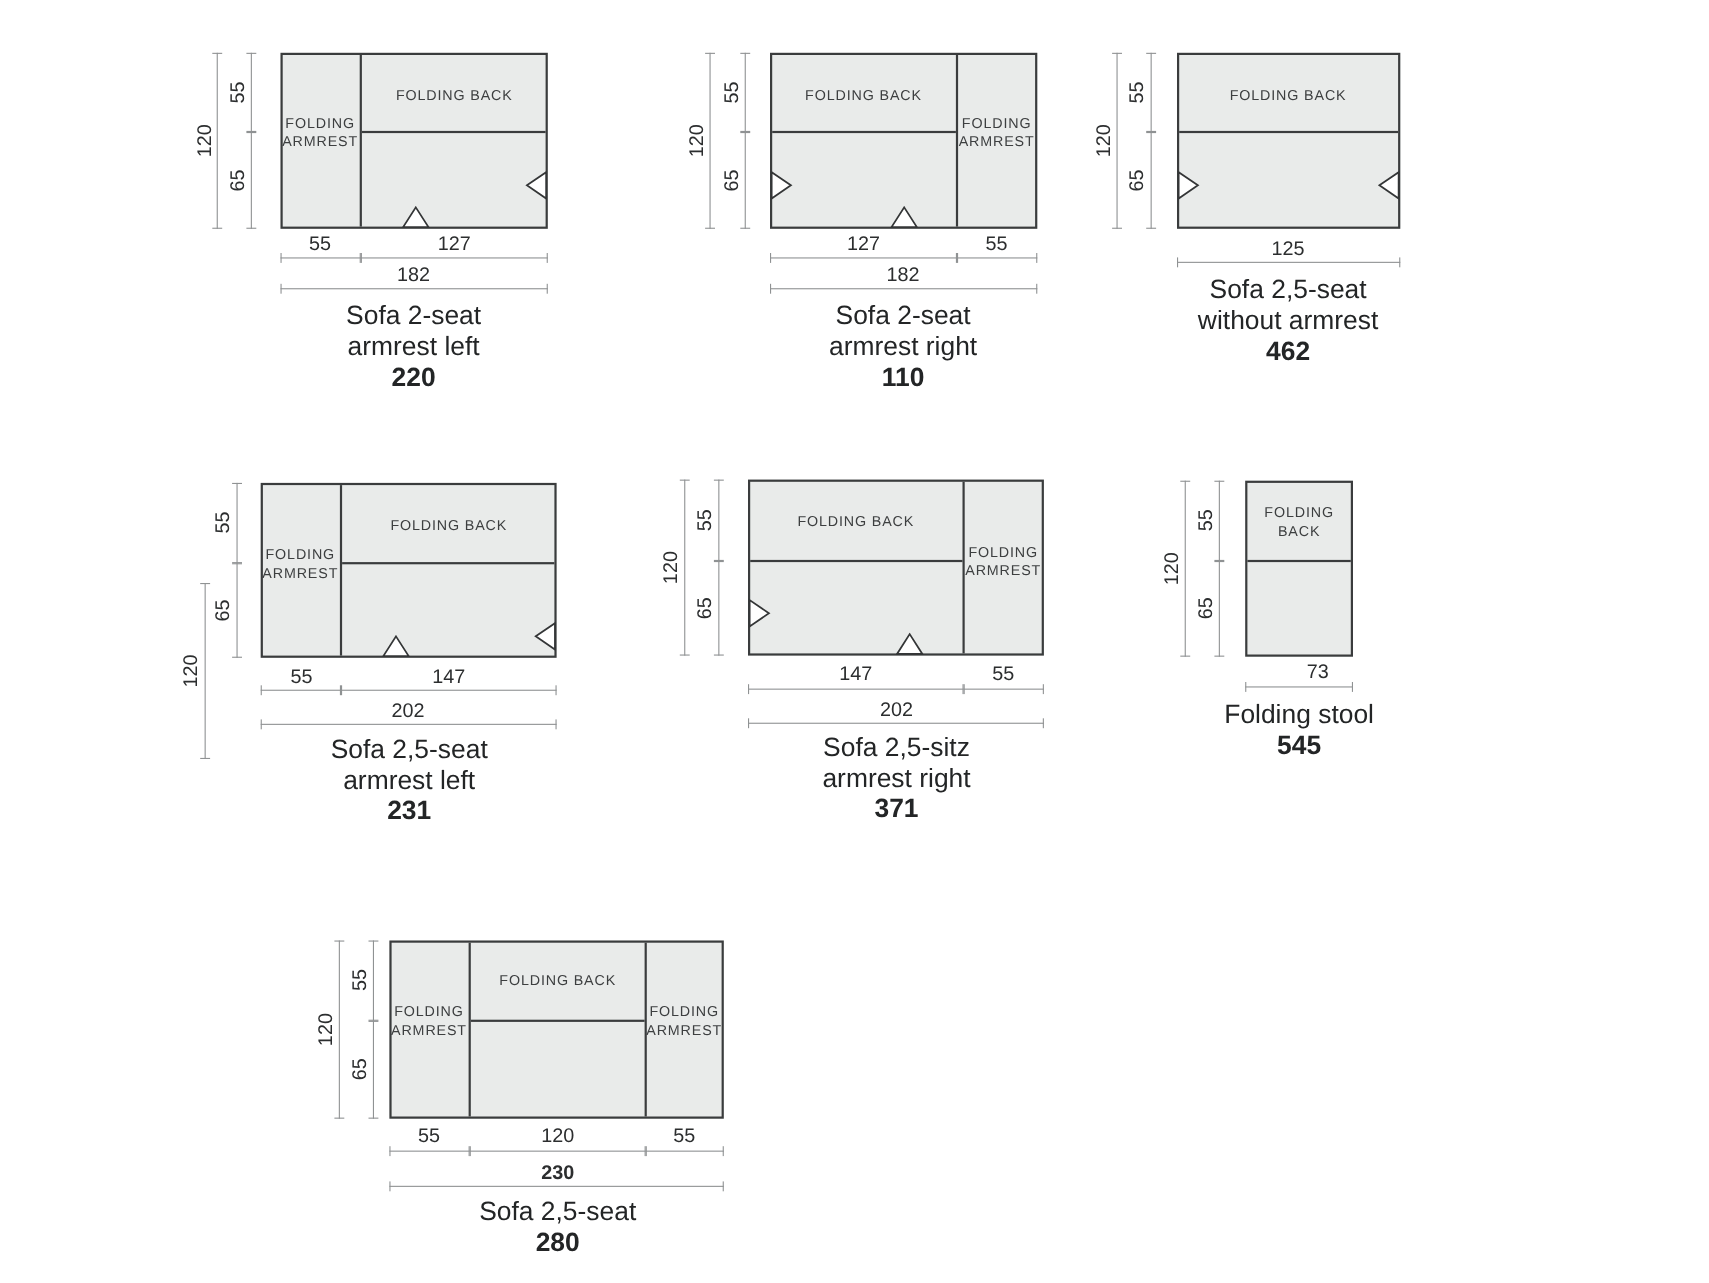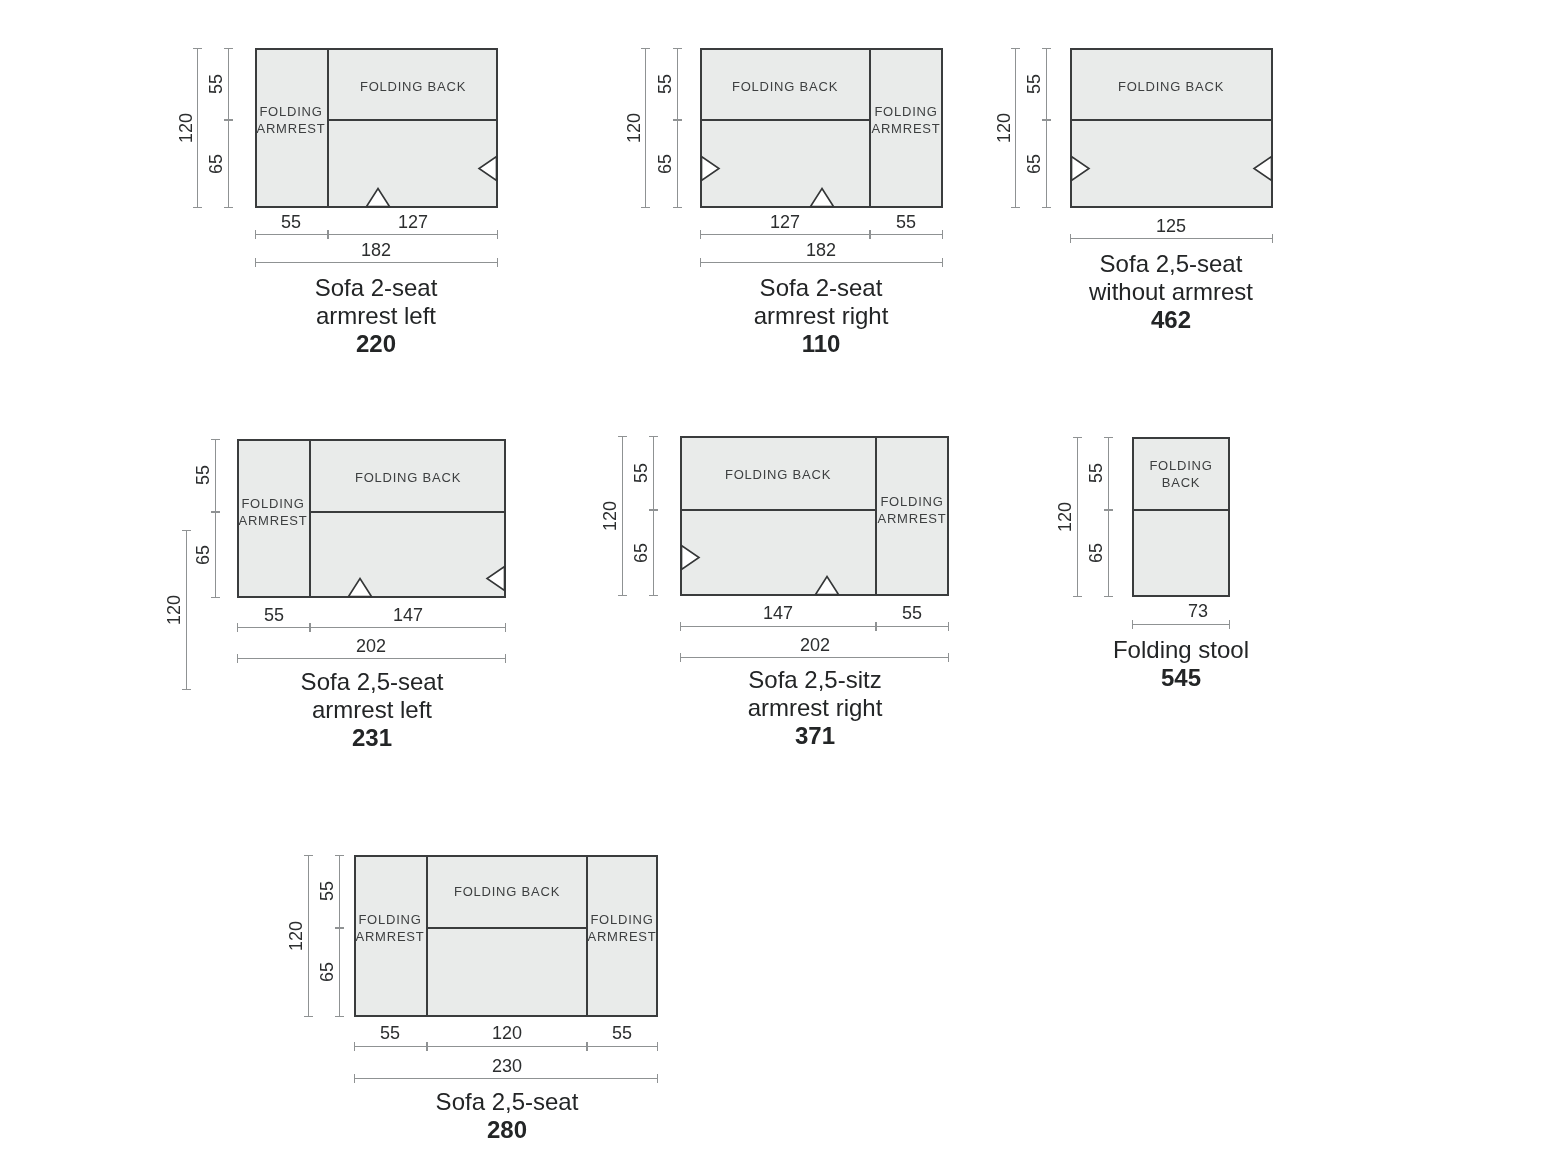--- a/index.html
+++ b/index.html
@@ -259,20 +259,20 @@
     <div class="dim-label dim-label--v" style="left:327px; top:891px;">55</div>
     <div class="vdim" style="left:339px; top:928px; height:89px;"></div>
     <div class="dim-label dim-label--v" style="left:327px; top:972px;">65</div>
     <div class="hdim" style="left:354px; top:1046px; width:73px;"></div>
     <div class="dim-label" style="left:390px; top:1033px;">55</div>
     <div class="hdim" style="left:427px; top:1046px; width:160px;"></div>
     <div class="dim-label" style="left:507px; top:1033px;">120</div>
     <div class="hdim" style="left:587px; top:1046px; width:71px;"></div>
     <div class="dim-label" style="left:622px; top:1033px;">55</div>
     <div class="hdim" style="left:354px; top:1078px; width:304px;"></div>
-    <div class="dim-label" style="left:507px; top:1066px;">230</div>
+    <div class="dim-label" style="left:507px; top:1066px;font-weight:bold;">230</div>
     <div class="caption" style="left:507px; top:1088px;">
       <div>Sofa 2,5-seat</div>
       <div class="code">280</div>
     </div>
   </div>
 
 </div>
 
 </body></html>

